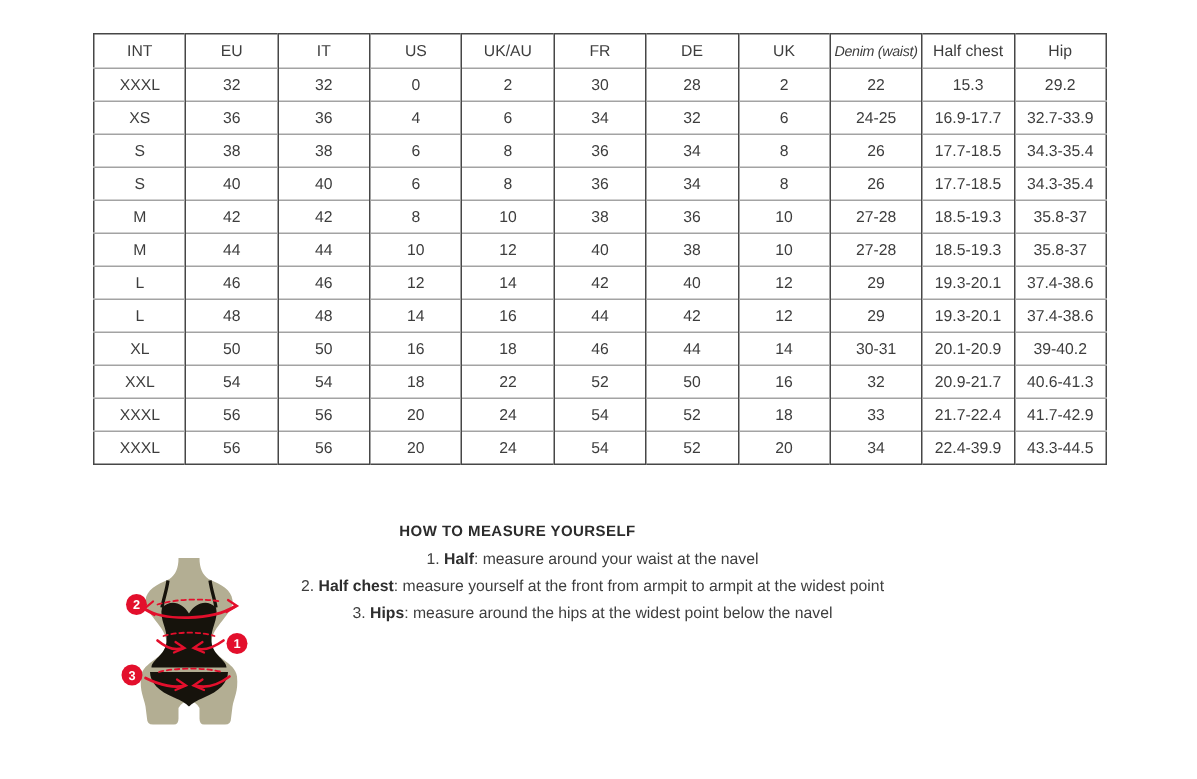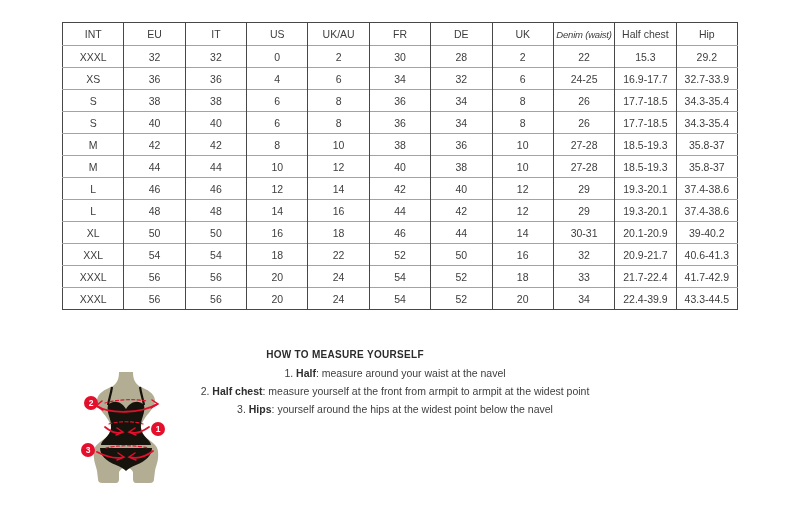--- a/index.html
+++ b/index.html
@@ -318,17 +318,17 @@
         <g>
           <circle cx="15" cy="78" r="7" fill="#e30f2c"></circle>
           <text x="15" y="81.2" text-anchor="middle" font-size="8.5" font-weight="bold" fill="#ffffff">3</text>
         </g>
       </svg>
     </div>
 
     <ol class="measure-steps">
         <li><span>1. </span><b>Half</b><span>: measure around your waist at the navel</span></li>
         <li><span>2. </span><b>Half chest</b><span>: measure yourself at the front from armpit to armpit at the widest point</span></li>
-        <li><span>3. </span><b>Hips</b><span>: yourself around the hips at the widest point below the navel</span></li>
+        <li><span>3. </span><b>Hips</b><span>: measure around the hips at the widest point below the navel</span></li>
       </ol>
   </div>
 
 </div>
 
 </body></html>

